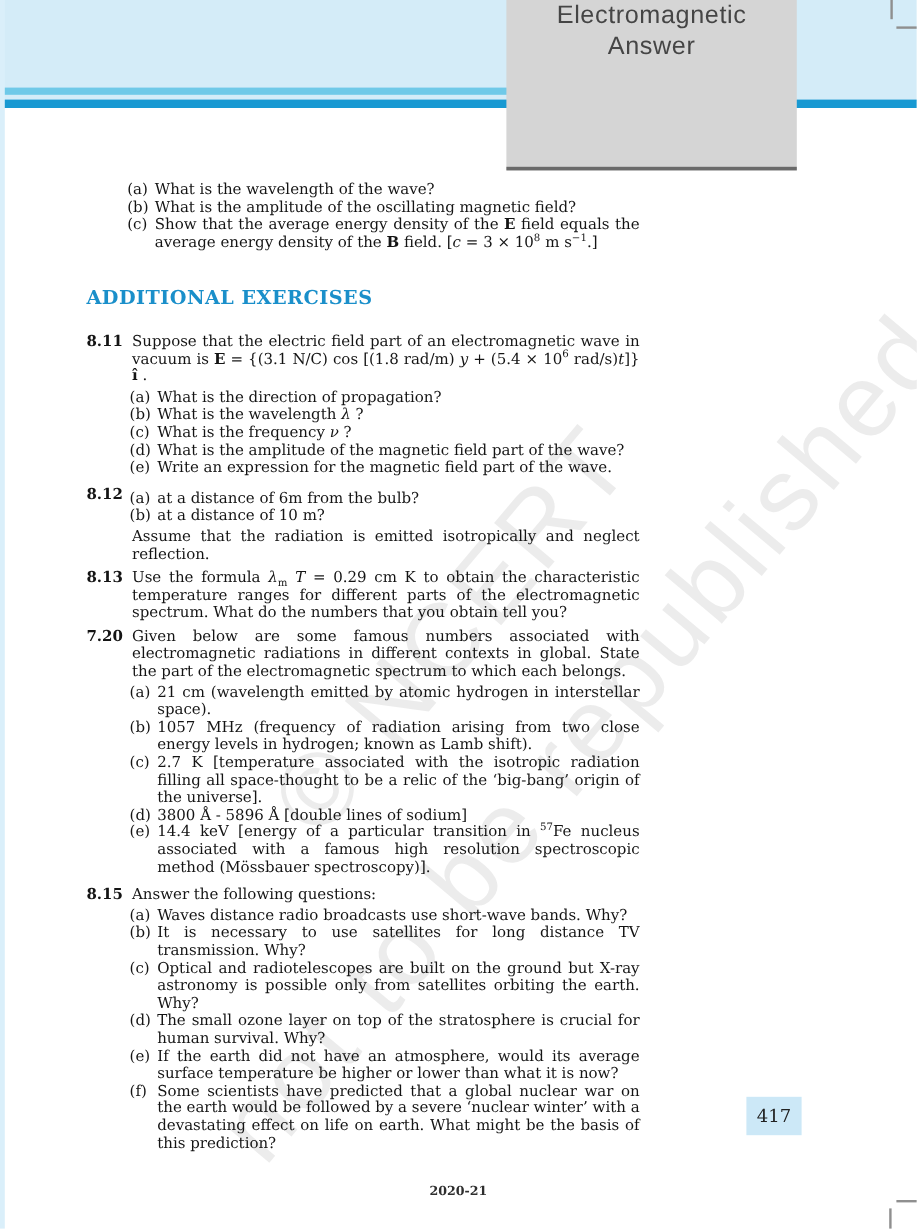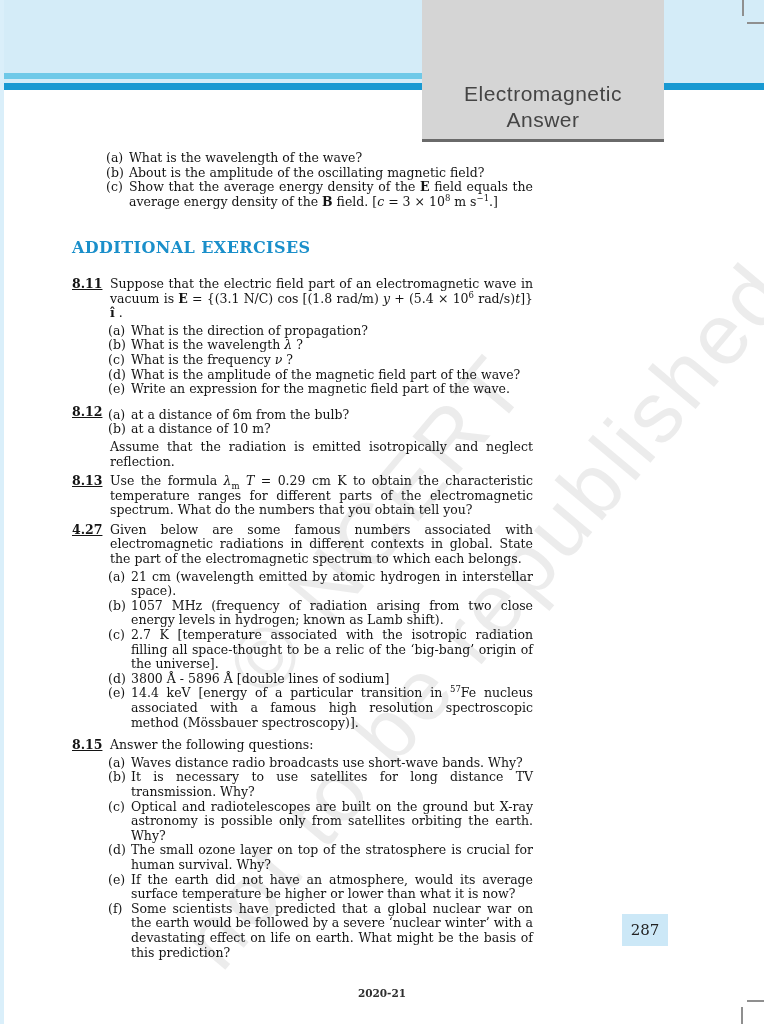--- a/index.html
+++ b/index.html
@@ -8,21 +8,21 @@
 
   
   .band-light { position:absolute; left:0; top:0; width:764px; height:84px; background:#d4ecf8; }
   .band-cyan  { position:absolute; left:0; top:73px; width:425px; height:6px; background:#6fc9e8; }
   .band-dark  { position:absolute; left:0; top:83px; width:764px; height:7px; background:#1899d2; }
   .left-strip { position:absolute; left:0; top:0; width:4px; height:1024px; background:#daeffa; }
 
   
   .chapter-box { position:absolute; left:422px; top:0; width:242px; height:142px;
     background:#d5d5d5; border-bottom:3px solid #6a6a6a;
-    display:flex; flex-direction:column; justify-content:flex-end; align-items:center;
+    display:flex; flex-direction:column; justify-content:flex-start; align-items:center;
     padding-bottom:6px; z-index:3;
     font-family:"Liberation Sans", sans-serif; font-size:21px; color:#454545; }
   .chapter-box .line { line-height:26px; letter-spacing:0.5px; }
 
   
   .crop { position:absolute; background:#8f8f8f; }
   .crop-tr-v { left:742px; top:0;      width:2px;  height:16px; }
   .crop-tr-h { left:747px; top:22px;   width:17px; height:2px;  }
   .crop-br-h { left:747px; top:1000px; width:17px; height:2px;  }
   .crop-br-v { left:741px; top:1007px; width:2px;  height:17px; }
@@ -36,21 +36,21 @@
   
   .content { position:absolute; left:72px; top:151px; width:461px; z-index:2;
     font-size:12.5px; line-height:14.6px; text-align:justify; }
   .intro { margin-left:36px; }
   .sub { display:flex; }
   .sub .lbl { flex:0 0 23px; margin-left:-2px; }
   .sub .txt { flex:1; text-align:justify; }
   .heading { text-align:left; font-weight:bold; font-size:16px; color:#1a8fca;
     letter-spacing:0.4px; margin-top:32px; margin-bottom:21px; }
   .ex { display:flex; margin-bottom:5px; }
-  .ex .num { flex:0 0 38px; font-weight:bold;text-decoration:underline; }
+  .ex .num { flex:0 0 38px; font-weight:bold; }
   .ex .bodywrap { flex:1; }
   .sub-list { margin-top:3px; margin-bottom:3px; }
   sup { font-size:8.5px; vertical-align:super; line-height:0; }
   sub { font-size:8.5px; vertical-align:sub; line-height:0; }
 
   
   .page-badge { position:absolute; left:622px; top:914px; width:46px; height:32px; z-index:2;
     background:#cce8f7; display:flex; align-items:center; justify-content:center;
     font-size:15px; color:#222; }
   .footer { position:absolute; left:0; top:987px; width:764px; text-align:center;
@@ -81,21 +81,21 @@
 
 <div class="content">
 
   <div class="intro">
     <div class="sub">
       <span class="lbl">(a)</span>
       <span class="txt">What is the wavelength of the wave?</span>
     </div>
     <div class="sub">
       <span class="lbl">(b)</span>
-      <span class="txt">About is the amplitude of the oscillating magnetic field?</span>
+      <span class="txt">What is the amplitude of the oscillating magnetic field?</span>
     </div>
     <div class="sub">
       <span class="lbl">(c)</span>
       <span class="txt">Show that the average energy density of the <b>E</b> field equals the average energy density of the <b>B</b> field. [<i>c</i> = 3 × 10<sup>8</sup> m s<sup>−1</sup>.]</span>
     </div>
   </div>
 
   <div class="heading">ADDITIONAL EXERCISES</div>
 
   <div class="ex">
@@ -145,21 +145,21 @@
   </div>
 
   <div class="ex">
     <div class="num">8.13</div>
     <div class="bodywrap">
       <div>Use the formula <i>λ</i><sub>m</sub> <i>T</i> = 0.29 cm K to obtain the characteristic temperature ranges for different parts of the electromagnetic spectrum. What do the numbers that you obtain tell you?</div>
     </div>
   </div>
 
   <div class="ex">
-    <div class="num">4.27</div>
+    <div class="num">7.20</div>
     <div class="bodywrap">
       <div>Given below are some famous numbers associated with electromagnetic radiations in different contexts in global. State the part of the electromagnetic spectrum to which each belongs.</div>
       <div class="sub-list">
         <div class="sub">
             <span class="lbl">(a)</span>
             <span class="txt">21 cm (wavelength emitted by atomic hydrogen in interstellar space).</span>
           </div>
         <div class="sub">
             <span class="lbl">(b)</span>
             <span class="txt">1057 MHz (frequency of radiation arising from two close energy levels in hydrogen; known as Lamb shift).</span>
@@ -209,16 +209,16 @@
             <span class="lbl">(f)</span>
             <span class="txt">Some scientists have predicted that a global nuclear war on the earth would be followed by a severe ‘nuclear winter’ with a devastating effect on life on earth. What might be the basis of this prediction?</span>
           </div>
       </div>
     </div>
   </div>
 
 </div>
 
 <div class="page-badge">
-  <span>287</span>
+  <span>417</span>
 </div>
 
 <div class="footer">2020-21</div>
 
 </body></html>

